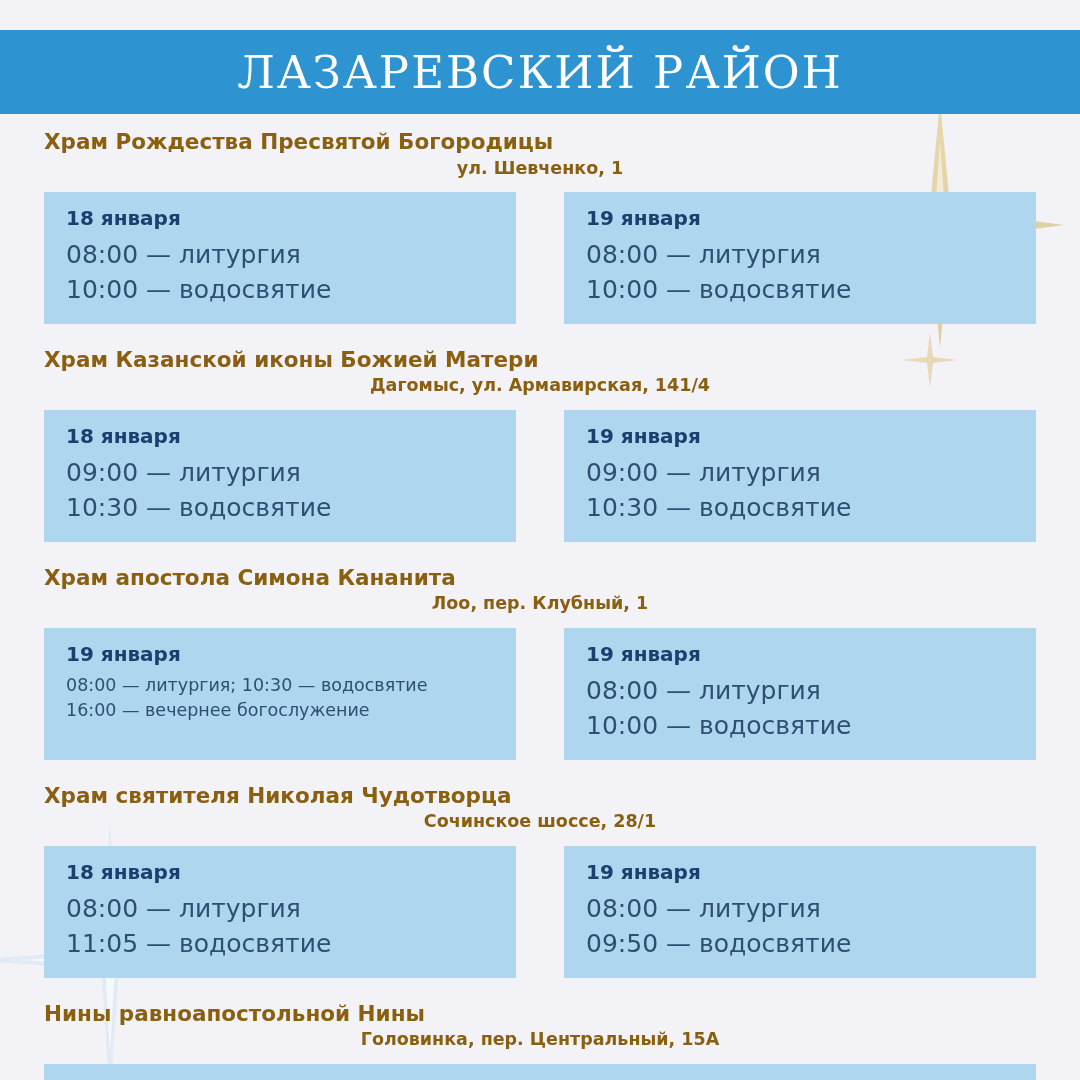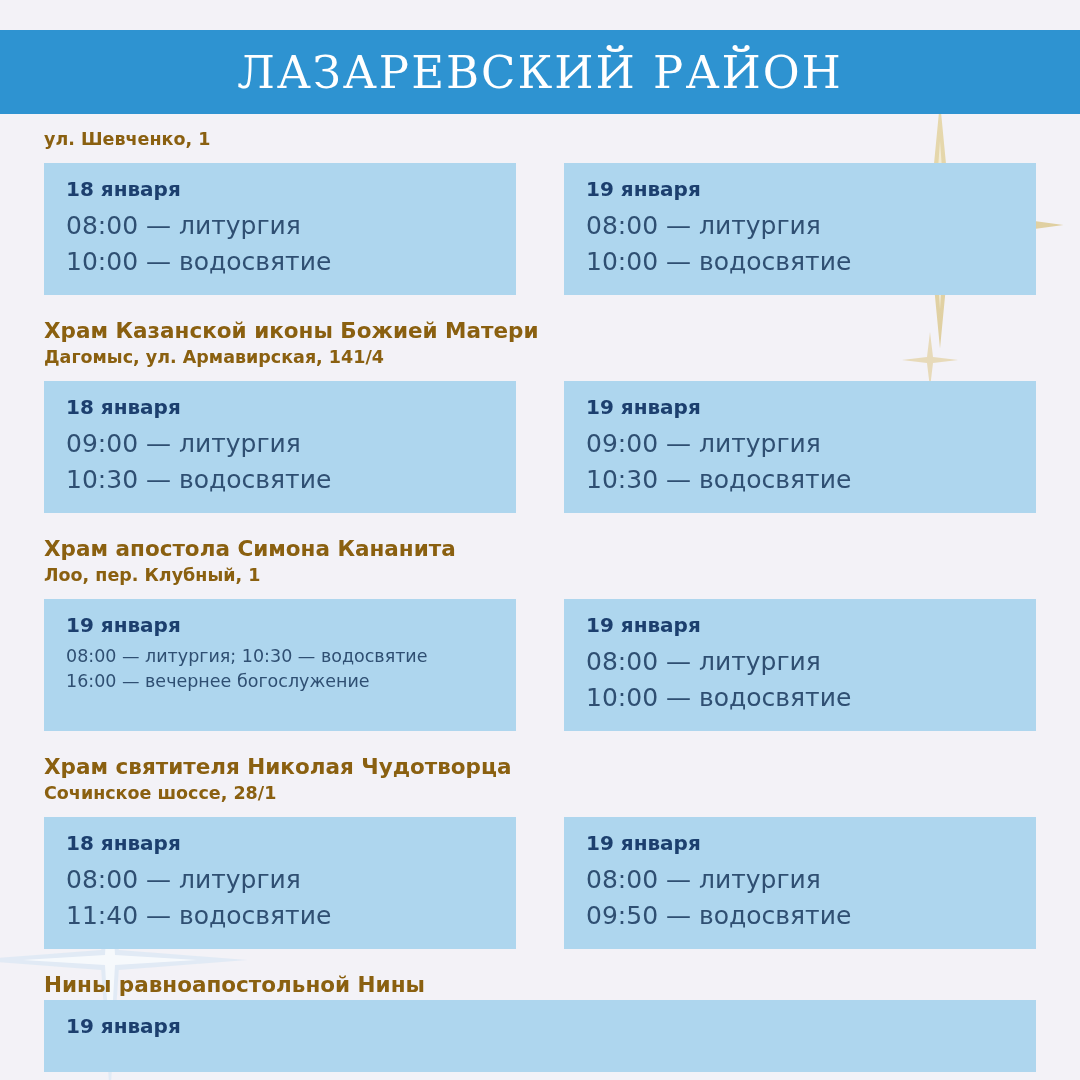--- a/index.html
+++ b/index.html
@@ -73,20 +73,21 @@
     font-weight: bold;
     line-height: 1.28;
     margin: 0 0 1px 0;
   }
   .church-address {
     color: #8a6010;
     font-size: 17.5px;
     font-weight: bold;
     line-height: 1.28;
     margin: 0 0 13px 0;
+    text-align: center;
   }
 
   .cards {
     display: flex;
     gap: 48px;
     margin-bottom: 22px;
   }
   .card {
     background: #aed6ee;
     box-sizing: border-box;
@@ -136,20 +137,21 @@
 
 <div class="page">
 
   <div class="header-band">
     <div class="header-title">Лазаревский район</div>
   </div>
 
   <div class="content">
 
     <div class="church-block">
+      <div class="church-name">Храм Рождества Пресвятой Богородицы</div>
       <div class="church-address">ул. Шевченко, 1</div>
       <div class="cards">
         <div class="card">
           <div class="card-date">18 января</div>
           <div class="card-line">08:00 — литургия</div>
           <div class="card-line">10:00 — водосвятие</div>
         </div>
         <div class="card">
           <div class="card-date">19 января</div>
           <div class="card-line">08:00 — литургия</div>
@@ -192,32 +194,33 @@
       </div>
     </div>
 
     <div class="church-block">
       <div class="church-name">Храм святителя Николая Чудотворца</div>
       <div class="church-address">Сочинское шоссе, 28/1</div>
       <div class="cards">
         <div class="card">
           <div class="card-date">18 января</div>
           <div class="card-line">08:00 — литургия</div>
-          <div class="card-line">11:40 — водосвятие</div>
+          <div class="card-line">11:05 — водосвятие</div>
         </div>
         <div class="card">
           <div class="card-date">19 января</div>
           <div class="card-line">08:00 — литургия</div>
           <div class="card-line">09:50 — водосвятие</div>
         </div>
       </div>
     </div>
 
     <div class="church-block">
       <div class="church-name">Нины равноапостольной Нины</div>
+      <div class="church-address">Головинка, пер. Центральный, 15А</div>
       <div class="cards tight">
         <div class="card full">
           <div class="card-date">19 января</div>
         </div>
       </div>
     </div>
 
   </div>
 </div>
 

